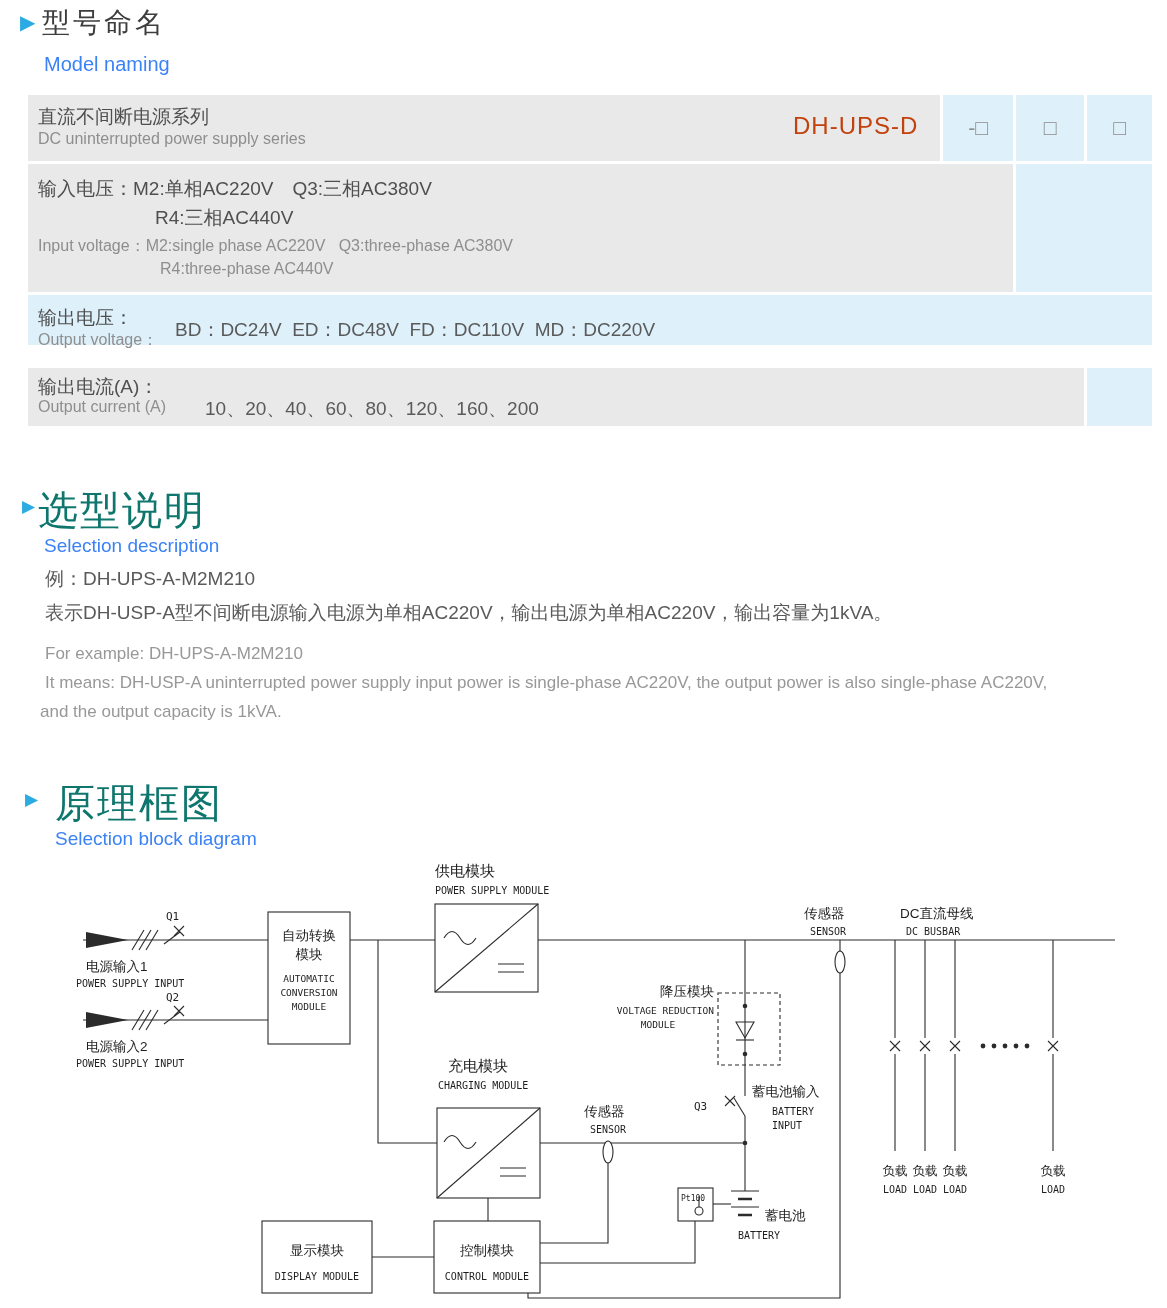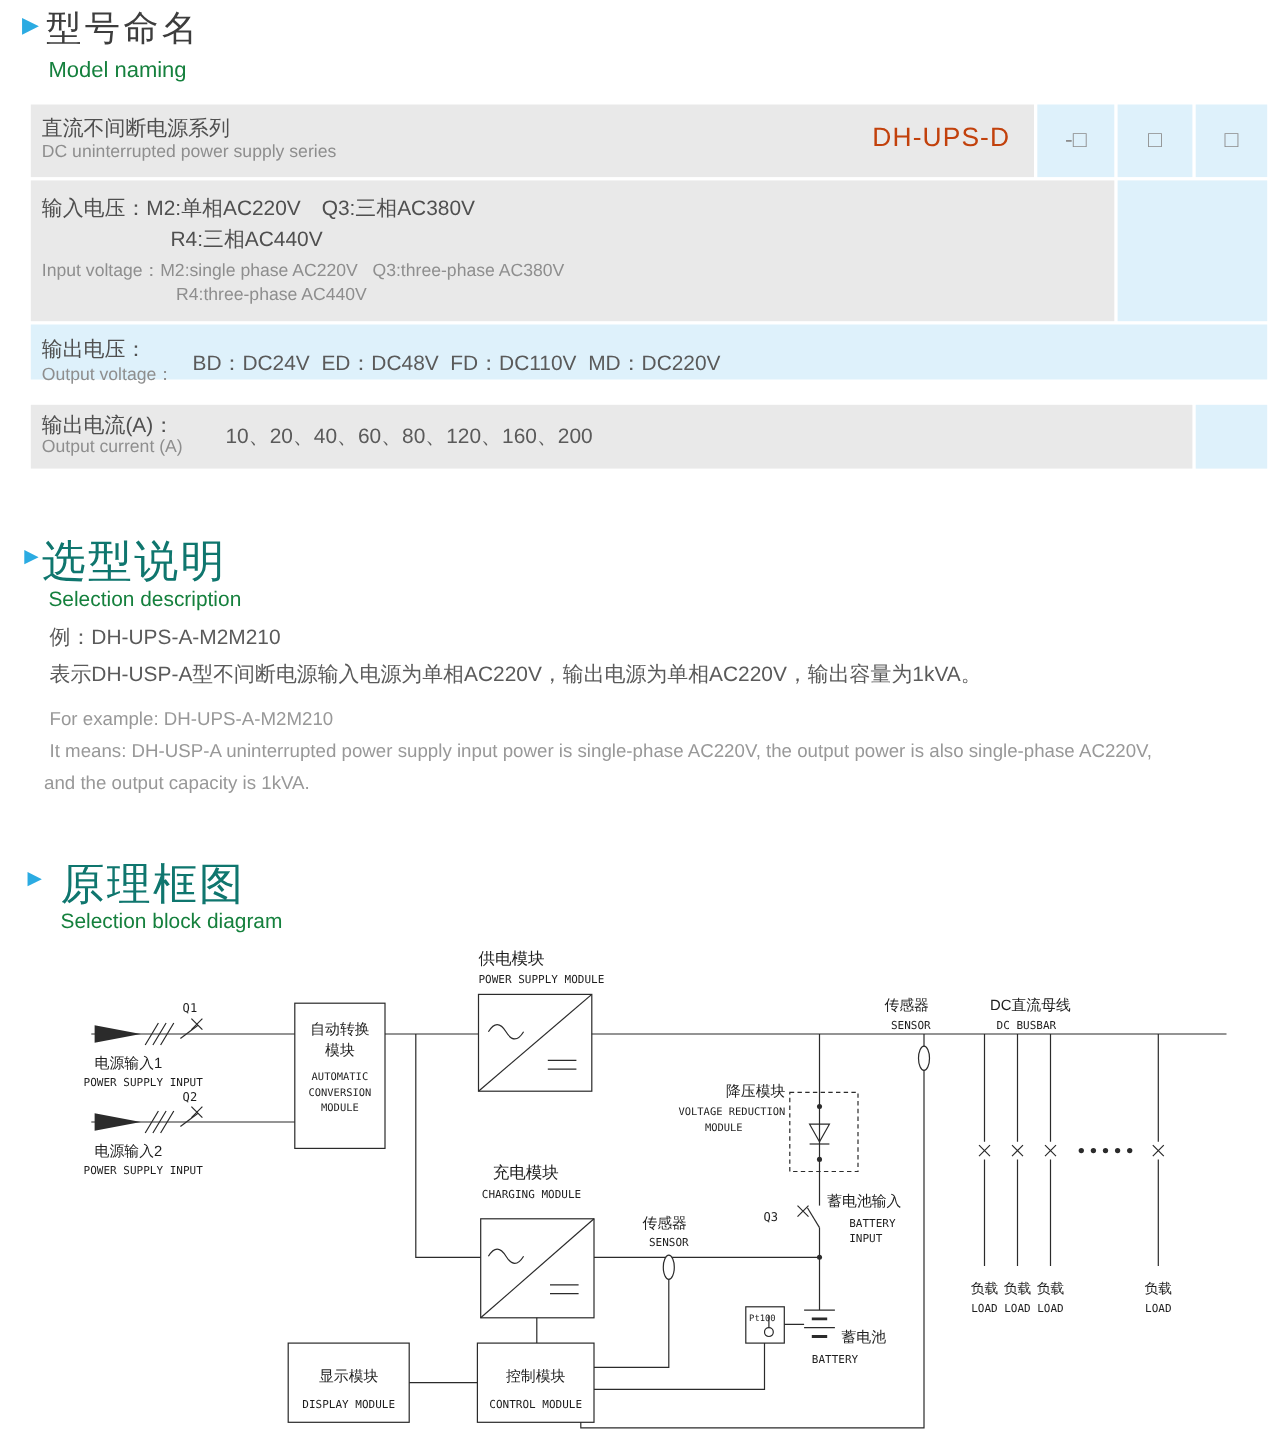--- a/index.html
+++ b/index.html
@@ -1,23 +1,23 @@
 <!DOCTYPE html>
 <html><head>
 <meta charset="utf-8">
 <style>
 *{margin:0;padding:0;box-sizing:border-box}
 html,body{background:#fff}
 body{width:1167px;height:1308px;font-family:"Liberation Sans","DejaVu Sans",sans-serif}
 .page{position:relative;width:1167px;height:1308px;overflow:hidden;background:#fff}
 .pos{position:absolute;white-space:pre}
 .marker{color:#2babe2}
-.t-main{font-size:32px;color:#3d3d3d;letter-spacing:3px}
+.t-main{font-size:28px;color:#3d3d3d;letter-spacing:3px}
 .t-blue{font-size:40px;color:#0f766e;letter-spacing:2px}
-.t-sub{font-size:19px;color:#15803d}
+.t-sub{font-size:19px;color:#3b82f6}
 .cn-lg{font-size:19px;color:#4f4f4f}
 .en-md{font-size:16px;color:#8e8e8e}
 .body-cn{font-size:19px;color:#5a5a5a}
 .body-en{font-size:17px;color:#989898}
 .cell{position:absolute}
 .bg-g{background:#e9e9e9}
 .bg-b{background:#def1fb}
 .slot{display:flex;align-items:center;justify-content:center;font-size:21px;color:#8c8c8c}
 .code{font-size:24px;color:#c2410c;letter-spacing:1px}
 svg text{font-family:"Liberation Sans","DejaVu Sans",sans-serif}
@@ -59,21 +59,21 @@
 
   <div class="cell bg-b" style="left:28px;top:295px;width:1124px;height:50px">
     <div class="pos cn-lg" style="left:10px;top:10px">输出电压：</div>
     <div class="pos en-md" style="left:10px;top:35px">Output voltage：</div>
     <div class="pos cn-lg" style="left:147px;top:22px;color:#5a5a5a">BD：DC24V  ED：DC48V  FD：DC110V  MD：DC220V</div>
   </div>
 
   <div class="cell bg-g" style="left:28px;top:368px;width:1056px;height:58px">
     <div class="pos cn-lg" style="left:10px;top:6px">输出电流(A)：</div>
     <div class="pos en-md" style="left:10px;top:30px">Output current (A)</div>
-    <div class="pos cn-lg" style="left:177px;top:16px;color:#5a5a5a">10、20、40、60、80、120、160、200</div>
+    <div class="pos cn-lg" style="left:177px;top:28px;color:#5a5a5a">10、20、40、60、80、120、160、200</div>
   </div>
   <div class="cell bg-b" style="left:1087px;top:368px;width:65px;height:58px"></div>
 
   <div class="pos marker" style="left:22px;top:496px;font-size:17px">▶</div>
   <div class="pos t-blue" style="left:38px;top:483px">选型说明</div>
   <div class="pos t-sub" style="left:44px;top:535px">Selection description</div>
   <div class="pos body-cn" style="left:45px;top:566px">例：DH-UPS-A-M2M210</div>
   <div class="pos body-cn" style="left:45px;top:600px">表示DH-USP-A型不间断电源输入电源为单相AC220V，输出电源为单相AC220V，输出容量为1kVA。</div>
   <div class="pos body-en" style="left:45px;top:644px">For example: DH-UPS-A-M2M210</div>
   <div class="pos body-en" style="left:45px;top:673px">It means: DH-USP-A uninterrupted power supply input power is single-phase AC220V, the output power is also single-phase AC220V,</div>

